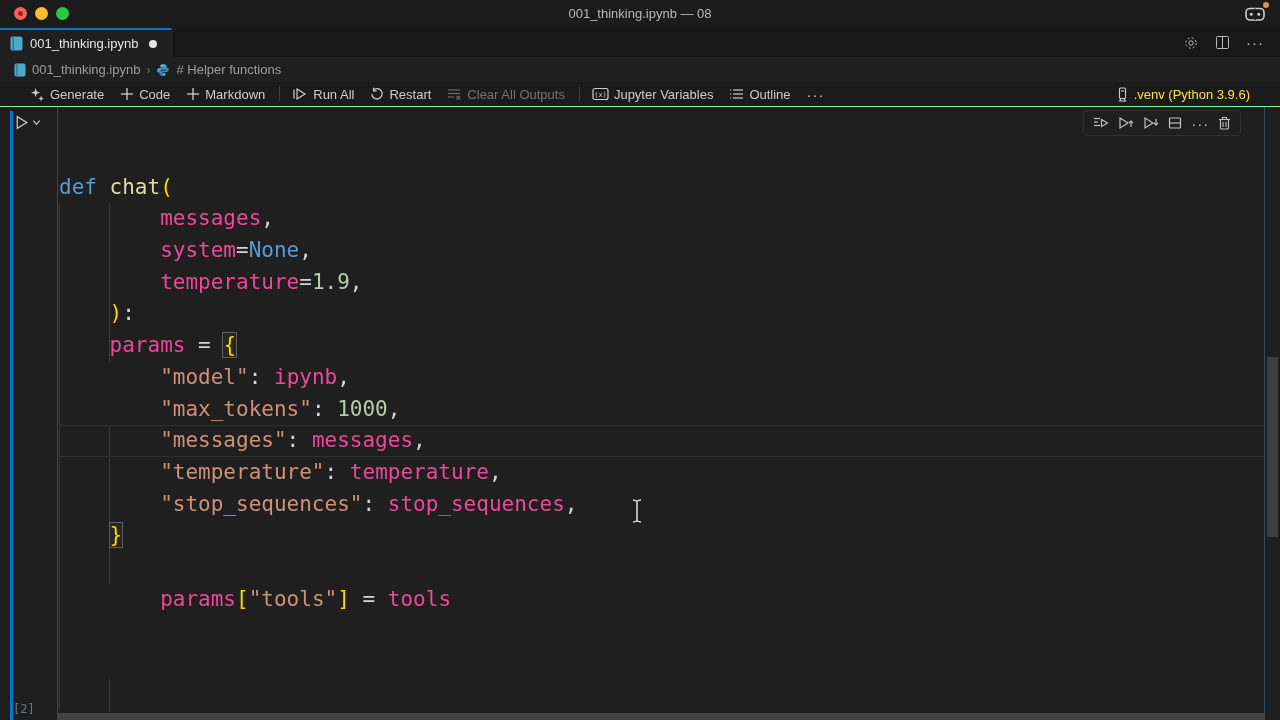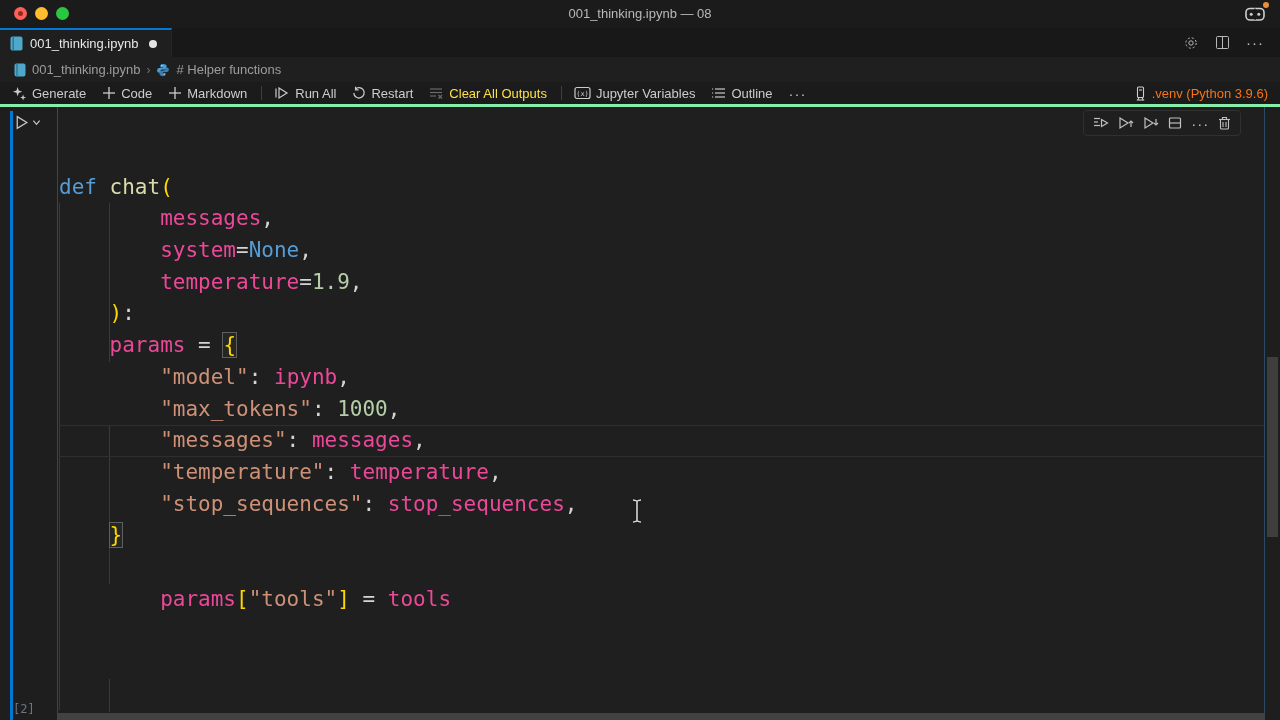--- a/index.html
+++ b/index.html
@@ -27,25 +27,25 @@
   .tab-label { font-size:13px; color:#e7e7e7; white-space:nowrap; }
   .dirty-dot { width:8px; height:8px; border-radius:50%; background:#e4e4e4; margin-left:4px; }
   .tabbar-actions { margin-left:auto; display:flex; align-items:center; gap:16px; padding-right:16px; color:#b8b8b8; }
   .dots { font-size:15px; letter-spacing:1px; color:#c0c0c0; }
   
   .breadcrumb { position:absolute; left:0; top:57px; right:0; height:25px; background:#1f1f1f;
                 display:flex; align-items:center; gap:6px; padding-left:14px; font-size:13px; color:#9d9d9d; }
   .crumb-sep { color:#6f6f6f; font-size:12px; }
   
   .nbtoolbar { position:absolute; left:0; top:82px; right:0; height:25px; background:#1b1b1b;
-               border-bottom:3px solid #86efac; display:flex; align-items:center; padding:0 12px; font-size:13px; }
+               border-bottom:1px solid #86efac; display:flex; align-items:center; padding:0 30px; font-size:13px; }
   .tool-btn { display:flex; align-items:center; gap:5px; margin-right:16px; color:#cccccc; white-space:nowrap; cursor:default; }
-  .tool-btn.disabled { color:#fde047; }
+  .tool-btn.disabled { color:#737373; }
   .tool-sep { width:1px; height:14px; background:#3f3f3f; margin:0 12px 0 -2px; }
-  .kernel-picker { margin-left:auto; display:flex; gap:5px; color:#f97316; }
+  .kernel-picker { margin-left:auto; display:flex; gap:5px; color:#fde047; }
   
   .nb-body { position:absolute; left:0; top:107px; right:0; bottom:0; background:#1e1e1e; }
   .focus-bar { position:absolute; left:10px; top:4px; bottom:0; width:3px; background:#0078d4; }
   .run-btn { position:absolute; left:13px; top:7px; display:flex; align-items:center; gap:2px; color:#c5c5c5; }
   .exec-count { position:absolute; left:13px; bottom:4px; font-family:"DejaVu Sans Mono", monospace; font-size:12px; color:#6e7681; }
   .cell-editor { position:absolute; left:57px; right:15px; top:0; bottom:0; background:#1f1f1f;
                  border-left:1px solid #2b4a66; border-right:1px solid #2b4a66; overflow:hidden; }
   .code-lines { position:absolute; left:1px; right:0; top:33px; bottom:8px; overflow:hidden;
                 font-family:"DejaVu Sans Mono", monospace; font-size:21px; }
   .code-line { height:31.7px; line-height:31.7px; white-space:pre; }

